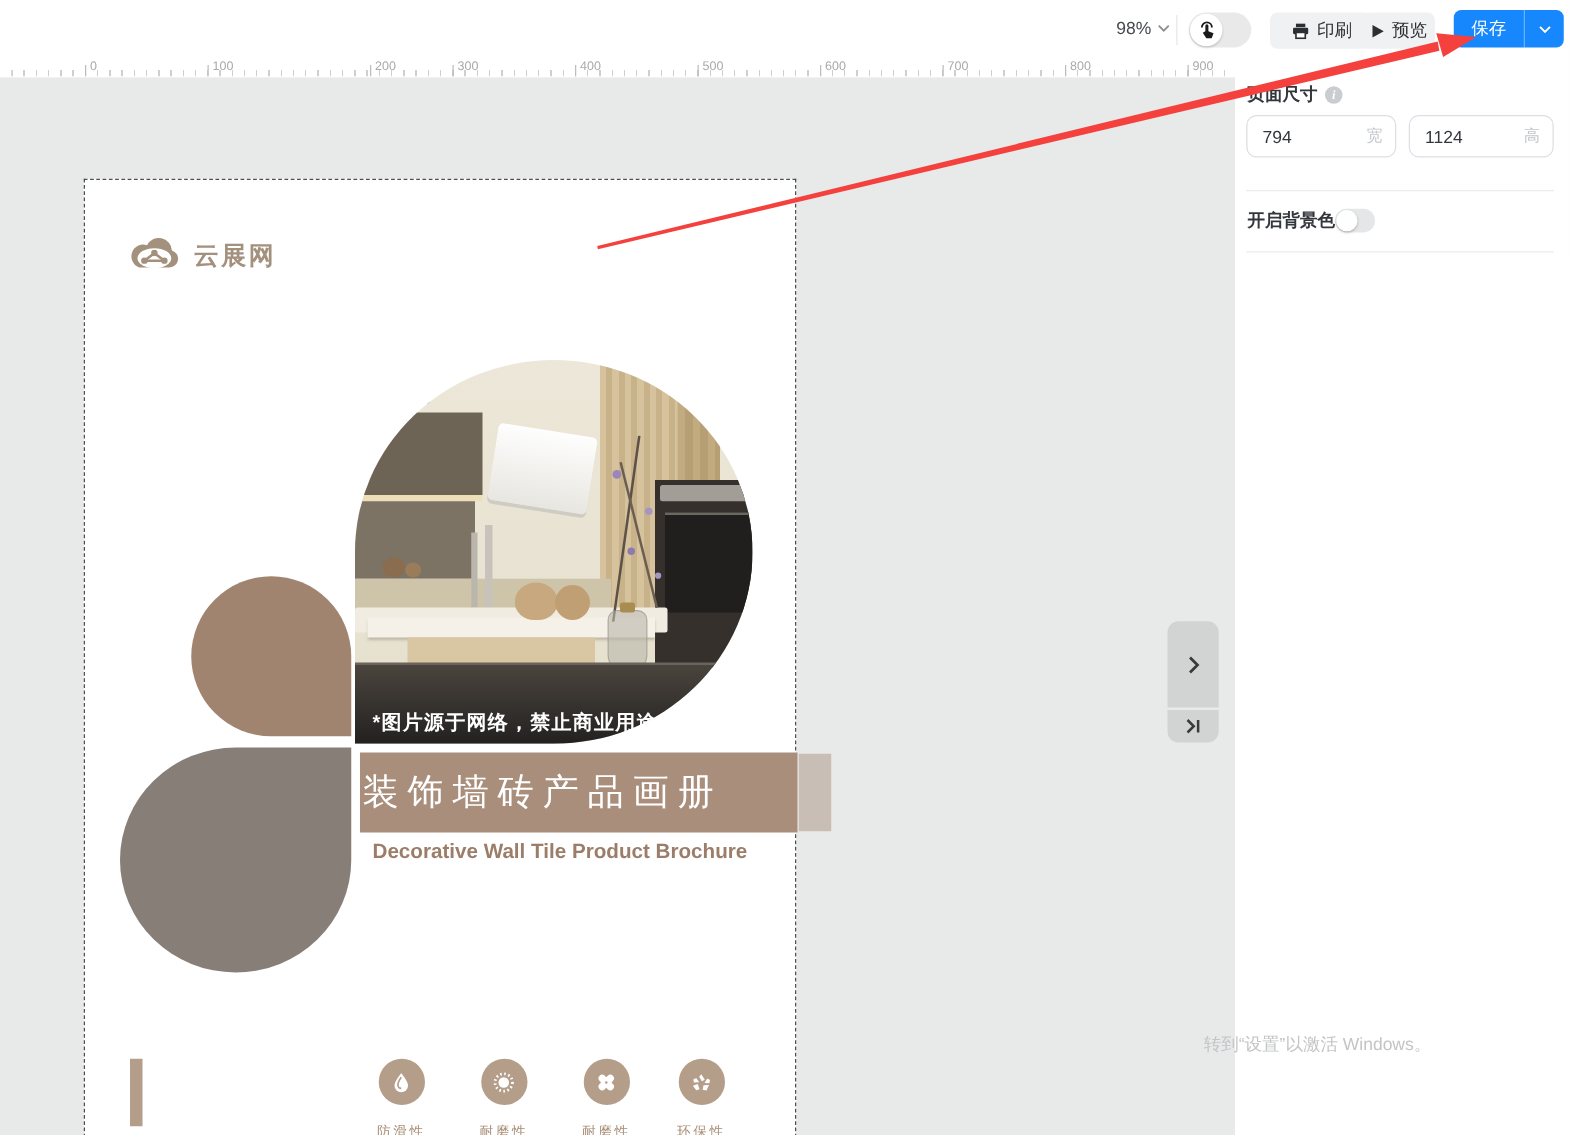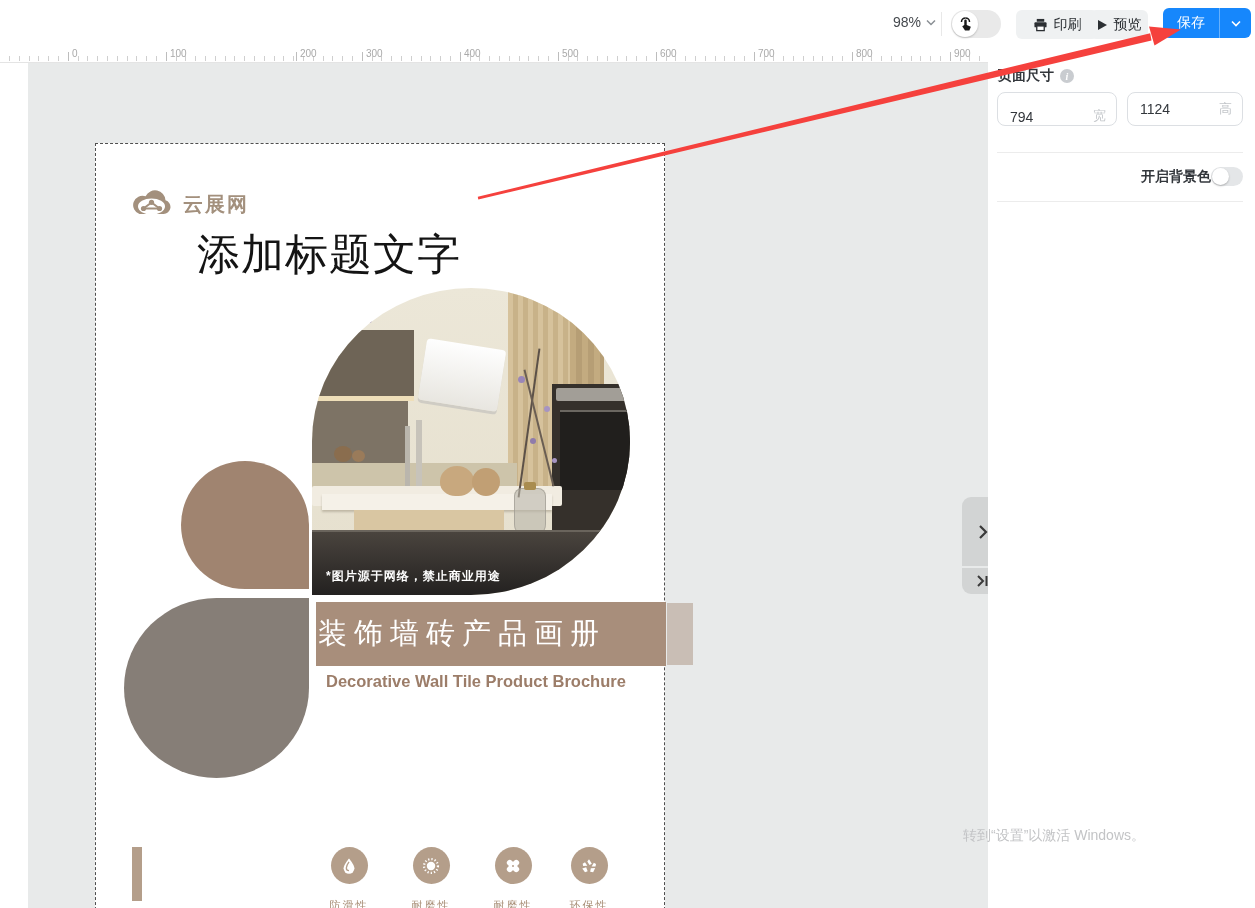--- a/index.html
+++ b/index.html
@@ -21,32 +21,32 @@
   .save-caret { width:32px; border-left:1px solid rgba(255,255,255,.35); display:flex; align-items:center; justify-content:center; }
 
   
   .ruler { position:absolute; left:0; top:45px; width:988px; height:18px; background:#fff; border-bottom:1px solid #e4e4e4; z-index:30; }
   .ruler-minor { position:absolute; left:9px; right:0; bottom:1px; height:5px;
     background:repeating-linear-gradient(to right,#cfcfcf 0 1px,transparent 1px 9.8px); }
   .tick { position:absolute; bottom:1px; width:1px; height:9px; background:#bdbdbd; }
   .tick span { position:absolute; left:4px; top:-4px; font-size:10px; color:#a9a9a9; }
 
   
-  .canvas { position:absolute; left:0; top:63px; width:988px; height:845px; background:#e8eaea; z-index:1;margin-left:28px; }
+  .canvas { position:absolute; left:0; top:63px; width:988px; height:845px; background:#e8eaea; z-index:1; }
 
   
   .page { position:absolute; left:67px; top:80px; width:570px; height:807px; background:#fff; border:1px dashed #4f4f4f; z-index:2; }
 
   .logo { position:absolute; left:33px; top:46px; display:flex; align-items:center; gap:8px; }
   .logo-text { font-size:20px; font-weight:bold; color:#a3907d; letter-spacing:2px; }
   .page-title { position:absolute; left:101px; top:82px; font-size:43px; color:#141414; letter-spacing:1px; white-space:nowrap; }
 
   .photo { position:absolute; left:216px; top:144px; width:318px; height:307px; border-radius:50% 50% 50% 0; overflow:hidden; background:linear-gradient(#ece7d8,#e5dfcd); }
   .ph { position:absolute; }
-  .photo-caption { position:absolute; left:230px; top:424px; font-size:12px; font-weight:bold; color:#fff; letter-spacing:1px; z-index:3; }
+  .photo-caption { position:absolute; left:230px; top:424px; font-size:16px; font-weight:bold; color:#fff; letter-spacing:1px; z-index:3; }
 
   .teardrop-brown { position:absolute; left:85px; top:317px; width:128px; height:128px; background:#a08470; border-radius:50% 50% 0 50%; }
   .teardrop-gray { position:absolute; left:28px; top:454px; width:185px; height:180px; background:#867e77; border-radius:50% 0 50% 50%; }
 
   .banner { position:absolute; left:220px; top:458px; width:350px; height:64px; background:#a88e7b; display:flex; align-items:center; z-index:2; }
   .banner-text { color:#fff; font-size:29px; font-weight:500; letter-spacing:7px; padding-left:2px; white-space:nowrap; }
   .banner-overflow { position:absolute; left:639px; top:540px; width:26px; height:62px; background:#a88e7b; opacity:.48; z-index:3; }
 
   .subtitle { position:absolute; left:230px; top:528px; font-size:16.5px; font-weight:bold; color:#9c7d69; white-space:nowrap; }
   .body-text { position:absolute; left:230px; top:565px; width:296px; font-size:10.5px; line-height:17px; color:#9a9a9a; letter-spacing:1px; }
@@ -65,24 +65,24 @@
   .watermark .l1 { font-size:22px; color:#b9babc; }
   .watermark .l2 { font-size:14px; color:#c3c4c6; margin-top:5px; }
 
   
   .panel { position:absolute; left:988px; top:45px; width:267px; height:863px; background:#fff; z-index:10; }
   .panel-title { position:absolute; left:10px; top:22px; font-size:14px; font-weight:bold; color:#33373c; display:flex; align-items:center; gap:6px; }
   .info-dot { width:14px; height:14px; border-radius:50%; background:#c9ccd0; color:#fff; font-size:10px; font-style:italic; font-weight:bold; display:flex; align-items:center; justify-content:center; font-family:"Liberation Serif",serif; }
   .size-input { position:absolute; top:47px; height:34px; border:1px solid #dcdfe3; border-radius:8px; background:#fff; display:flex; align-items:center; }
   .size-input input { border:none; outline:none; width:70px; padding-left:12px; font-size:14px; color:#33373c; font-family:inherit; background:transparent; }
   .size-unit { position:absolute; right:10px; font-size:13px; color:#c3c6ca; }
-  .inp-w { left:9px; width:120px;align-items:flex-end; }
+  .inp-w { left:9px; width:120px; }
   .inp-h { left:139px; width:116px; }
   .p-divider { position:absolute; left:9px; width:246px; height:1px; background:#ececec; }
-  .bg-row { position:absolute; left:10px; top:122px; width:245px; display:flex; align-items:center; justify-content:flex-end; }
+  .bg-row { position:absolute; left:10px; top:122px; width:245px; display:flex; align-items:center; justify-content:flex-start; }
   .bg-label { font-size:14px; font-weight:bold; color:#33373c; }
   .toggle { width:32px; height:19px; border-radius:10px; background:#e4e6e8; position:relative; cursor:pointer; }
   .toggle .knob { position:absolute; left:1px; top:1px; width:17px; height:17px; border-radius:50%; background:#fff; box-shadow:0 1px 2px rgba(0,0,0,.25); }
 
   .arrow-overlay { position:absolute; inset:0; z-index:60; pointer-events:none; }
   svg { display:block; }
 </style>
 </head>
 <body>
 
@@ -100,21 +100,20 @@
             <path d="M14.5 18.5 L22.5 12.5 L30.5 18.5" stroke="#a3907d" stroke-width="2" fill="none"></path>
             <path d="M14.5 18.5 H30.5" stroke="#a3907d" stroke-width="2"></path>
             <circle cx="14.5" cy="18.5" r="2.6" fill="#a3907d"></circle>
             <circle cx="22.5" cy="12.3" r="2.6" fill="#a3907d"></circle>
             <circle cx="30.5" cy="18.5" r="2.6" fill="#a3907d"></circle>
           </svg>
         </span>
         <span class="logo-text">云展网</span>
       </div>
 
-      <div class="page-title">添加标题文字</div>
 
       <div class="photo">
         <div class="ph" style="left:0;top:42px;width:102px;height:66px;background:#6e6456;"></div>
         <div class="ph" style="left:0;top:108px;width:102px;height:5px;background:#efdfb9;"></div>
         <div class="ph" style="left:0;top:113px;width:96px;height:62px;background:#7d7365;"></div>
         <div class="ph" style="left:196px;top:0;width:62px;height:215px;background:repeating-linear-gradient(90deg,#d6c29c 0 5px,#c8b289 5px 10px);"></div>
         <div class="ph" style="left:258px;top:0;width:34px;height:230px;background:repeating-linear-gradient(90deg,#c3ab80 0 6px,#b69e75 6px 12px);"></div>
         <div class="ph" style="left:240px;top:96px;width:78px;height:150px;background:#35302b;"></div>
         <div class="ph" style="left:244px;top:100px;width:74px;height:13px;background:#a29e97;border-radius:2px;"></div>
         <div class="ph" style="left:248px;top:122px;width:70px;height:80px;background:#211f1d;border-top:2px solid #6b6761;"></div>

